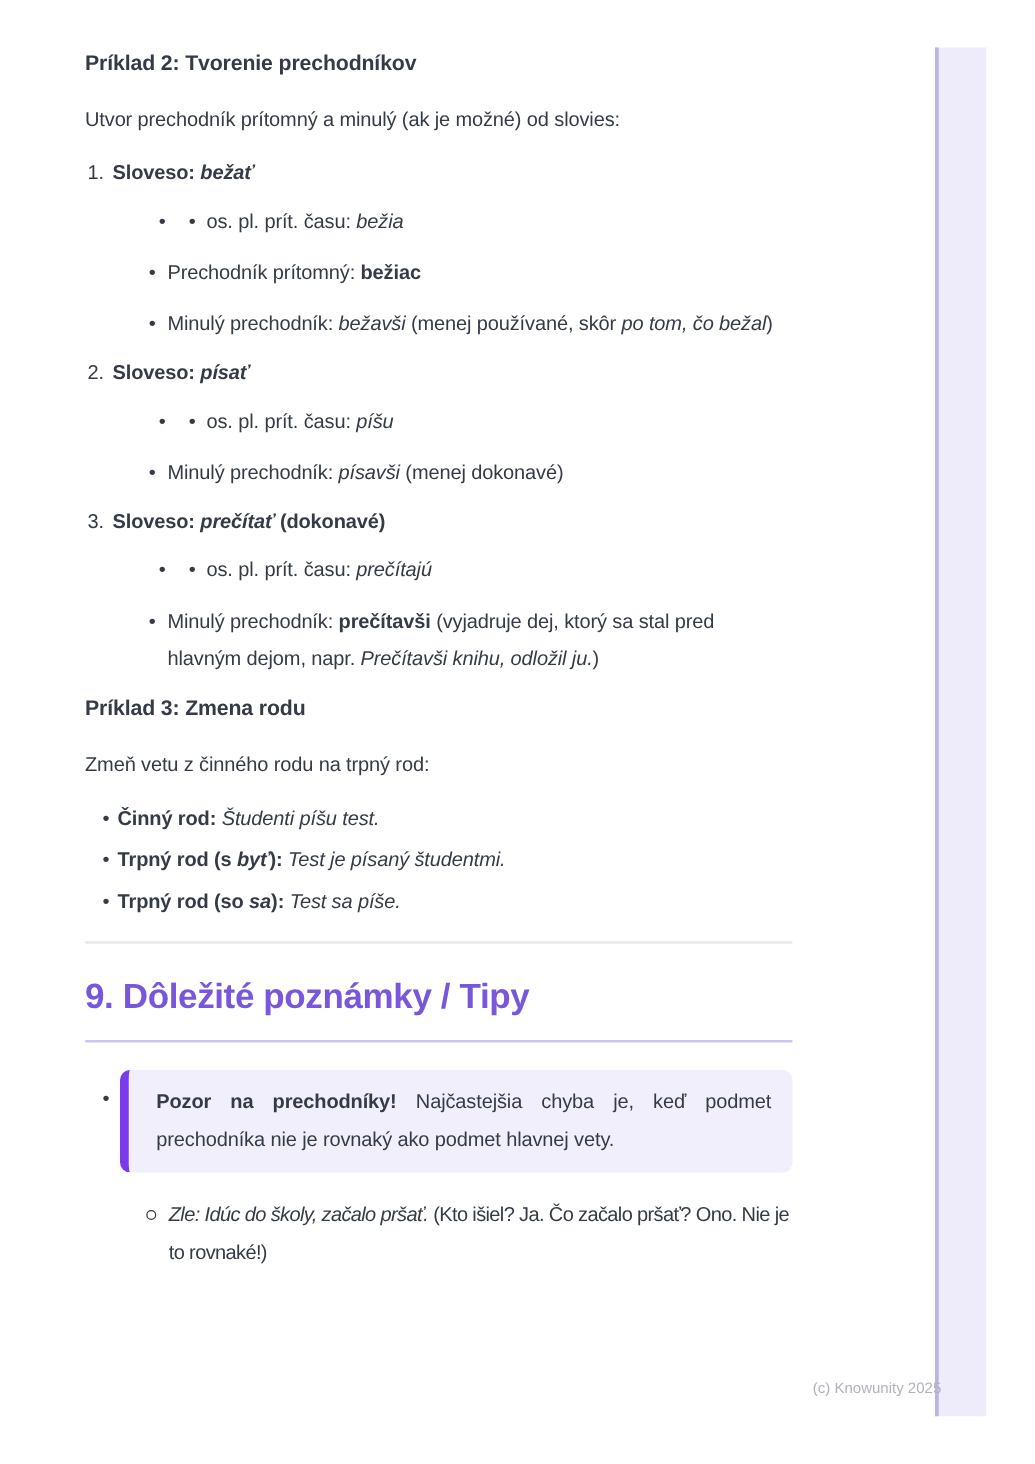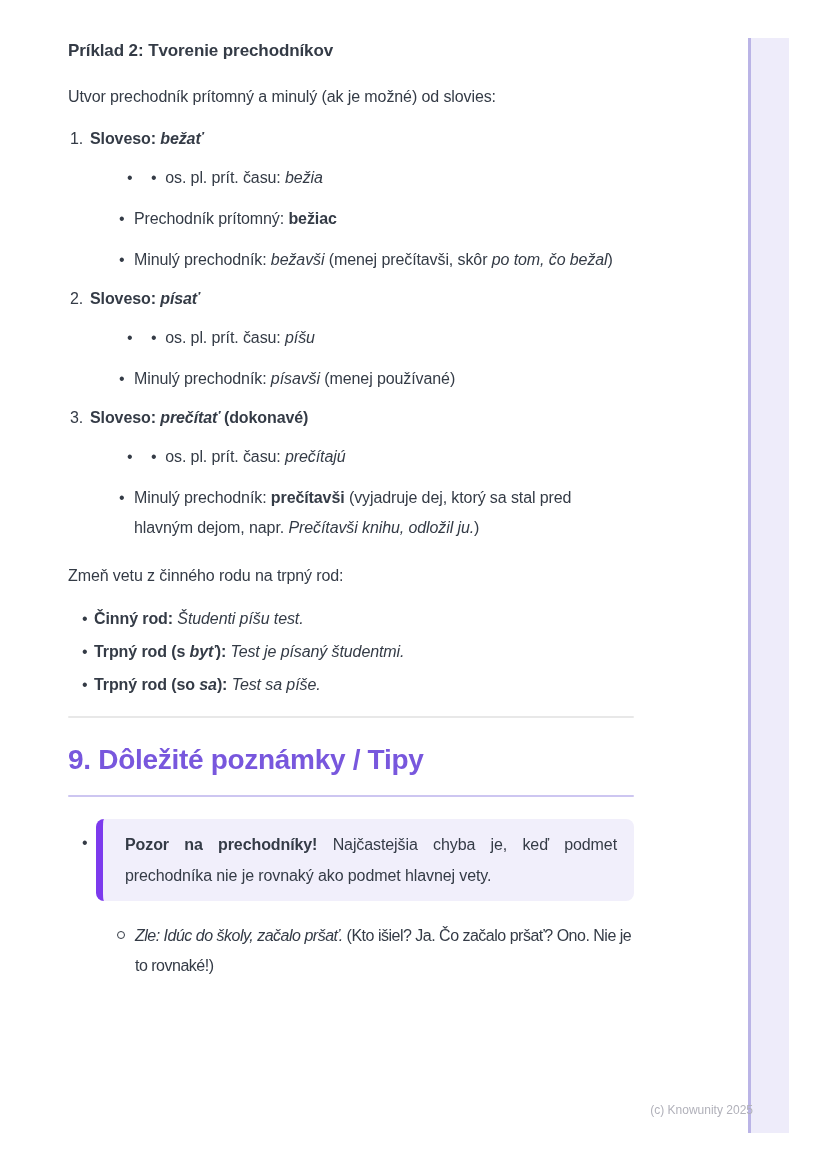--- a/index.html
+++ b/index.html
@@ -84,44 +84,45 @@
     <p class="intro">Utvor prechodník prítomný a minulý (ak je možné) od slovies:</p>
 
     <ol class="verbs">
 
       <li class="verb">
         <span class="num">1.</span>
         <span class="vtitle"><span class="run-b">Sloveso: </span><span class="run-bi">bežať</span></span>
         <ul class="subs">
           <li class="sub os"><span class="run-r">•&nbsp;&nbsp;os. pl. prít. času: </span><span class="run-i">bežia</span></li>
           <li class="sub"><span class="run-r">Prechodník prítomný: </span><span class="run-b">bežiac</span></li>
-          <li class="sub"><span class="run-r">Minulý prechodník: </span><span class="run-i">bežavši</span><span class="run-r"> (menej prečítavši, skôr </span><span class="run-i">po tom, čo bežal</span><span class="run-r">)</span></li>
+          <li class="sub"><span class="run-r">Minulý prechodník: </span><span class="run-i">bežavši</span><span class="run-r"> (menej používané, skôr </span><span class="run-i">po tom, čo bežal</span><span class="run-r">)</span></li>
         </ul>
       </li>
 
       <li class="verb">
         <span class="num">2.</span>
         <span class="vtitle"><span class="run-b">Sloveso: </span><span class="run-bi">písať</span></span>
         <ul class="subs">
           <li class="sub os"><span class="run-r">•&nbsp;&nbsp;os. pl. prít. času: </span><span class="run-i">píšu</span></li>
-          <li class="sub"><span class="run-r">Minulý prechodník: </span><span class="run-i">písavši</span><span class="run-r"> (menej používané)</span></li>
+          <li class="sub"><span class="run-r">Minulý prechodník: </span><span class="run-i">písavši</span><span class="run-r"> (menej dokonavé)</span></li>
         </ul>
       </li>
 
       <li class="verb">
         <span class="num">3.</span>
         <span class="vtitle"><span class="run-b">Sloveso: </span><span class="run-bi">prečítať</span><span class="run-b"> (dokonavé)</span></span>
         <ul class="subs">
           <li class="sub os"><span class="run-r">•&nbsp;&nbsp;os. pl. prít. času: </span><span class="run-i">prečítajú</span></li>
           <li class="sub"><span class="run-r">Minulý prechodník: </span><span class="run-b">prečítavši</span><span class="run-r"> (vyjadruje dej, ktorý sa stal pred hlavným dejom, napr. </span><span class="run-i">Prečítavši knihu, odložil ju.</span><span class="run-r">)</span></li>
         </ul>
       </li>
 
     </ol>
 
+    <h3 class="h-p3">Príklad 3: Zmena rodu</h3>
 
     <p class="intro">Zmeň vetu z činného rodu na trpný rod:</p>
 
     <ul class="voices">
       <li class="voice"><span class="run-b">Činný rod: </span><span class="run-i">Študenti píšu test.</span></li>
       <li class="voice"><span class="run-b">Trpný rod (s </span><span class="run-bi">byť</span><span class="run-b">): </span><span class="run-i">Test je písaný študentmi.</span></li>
       <li class="voice"><span class="run-b">Trpný rod (so </span><span class="run-bi">sa</span><span class="run-b">): </span><span class="run-i">Test sa píše.</span></li>
     </ul>
 
     <hr class="rule">

